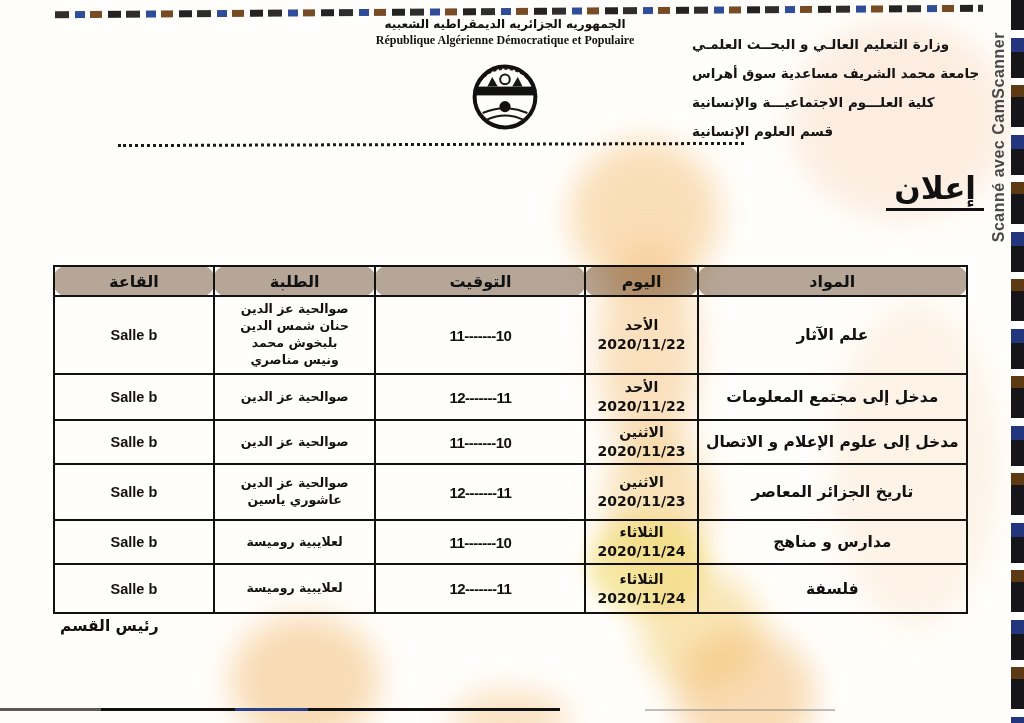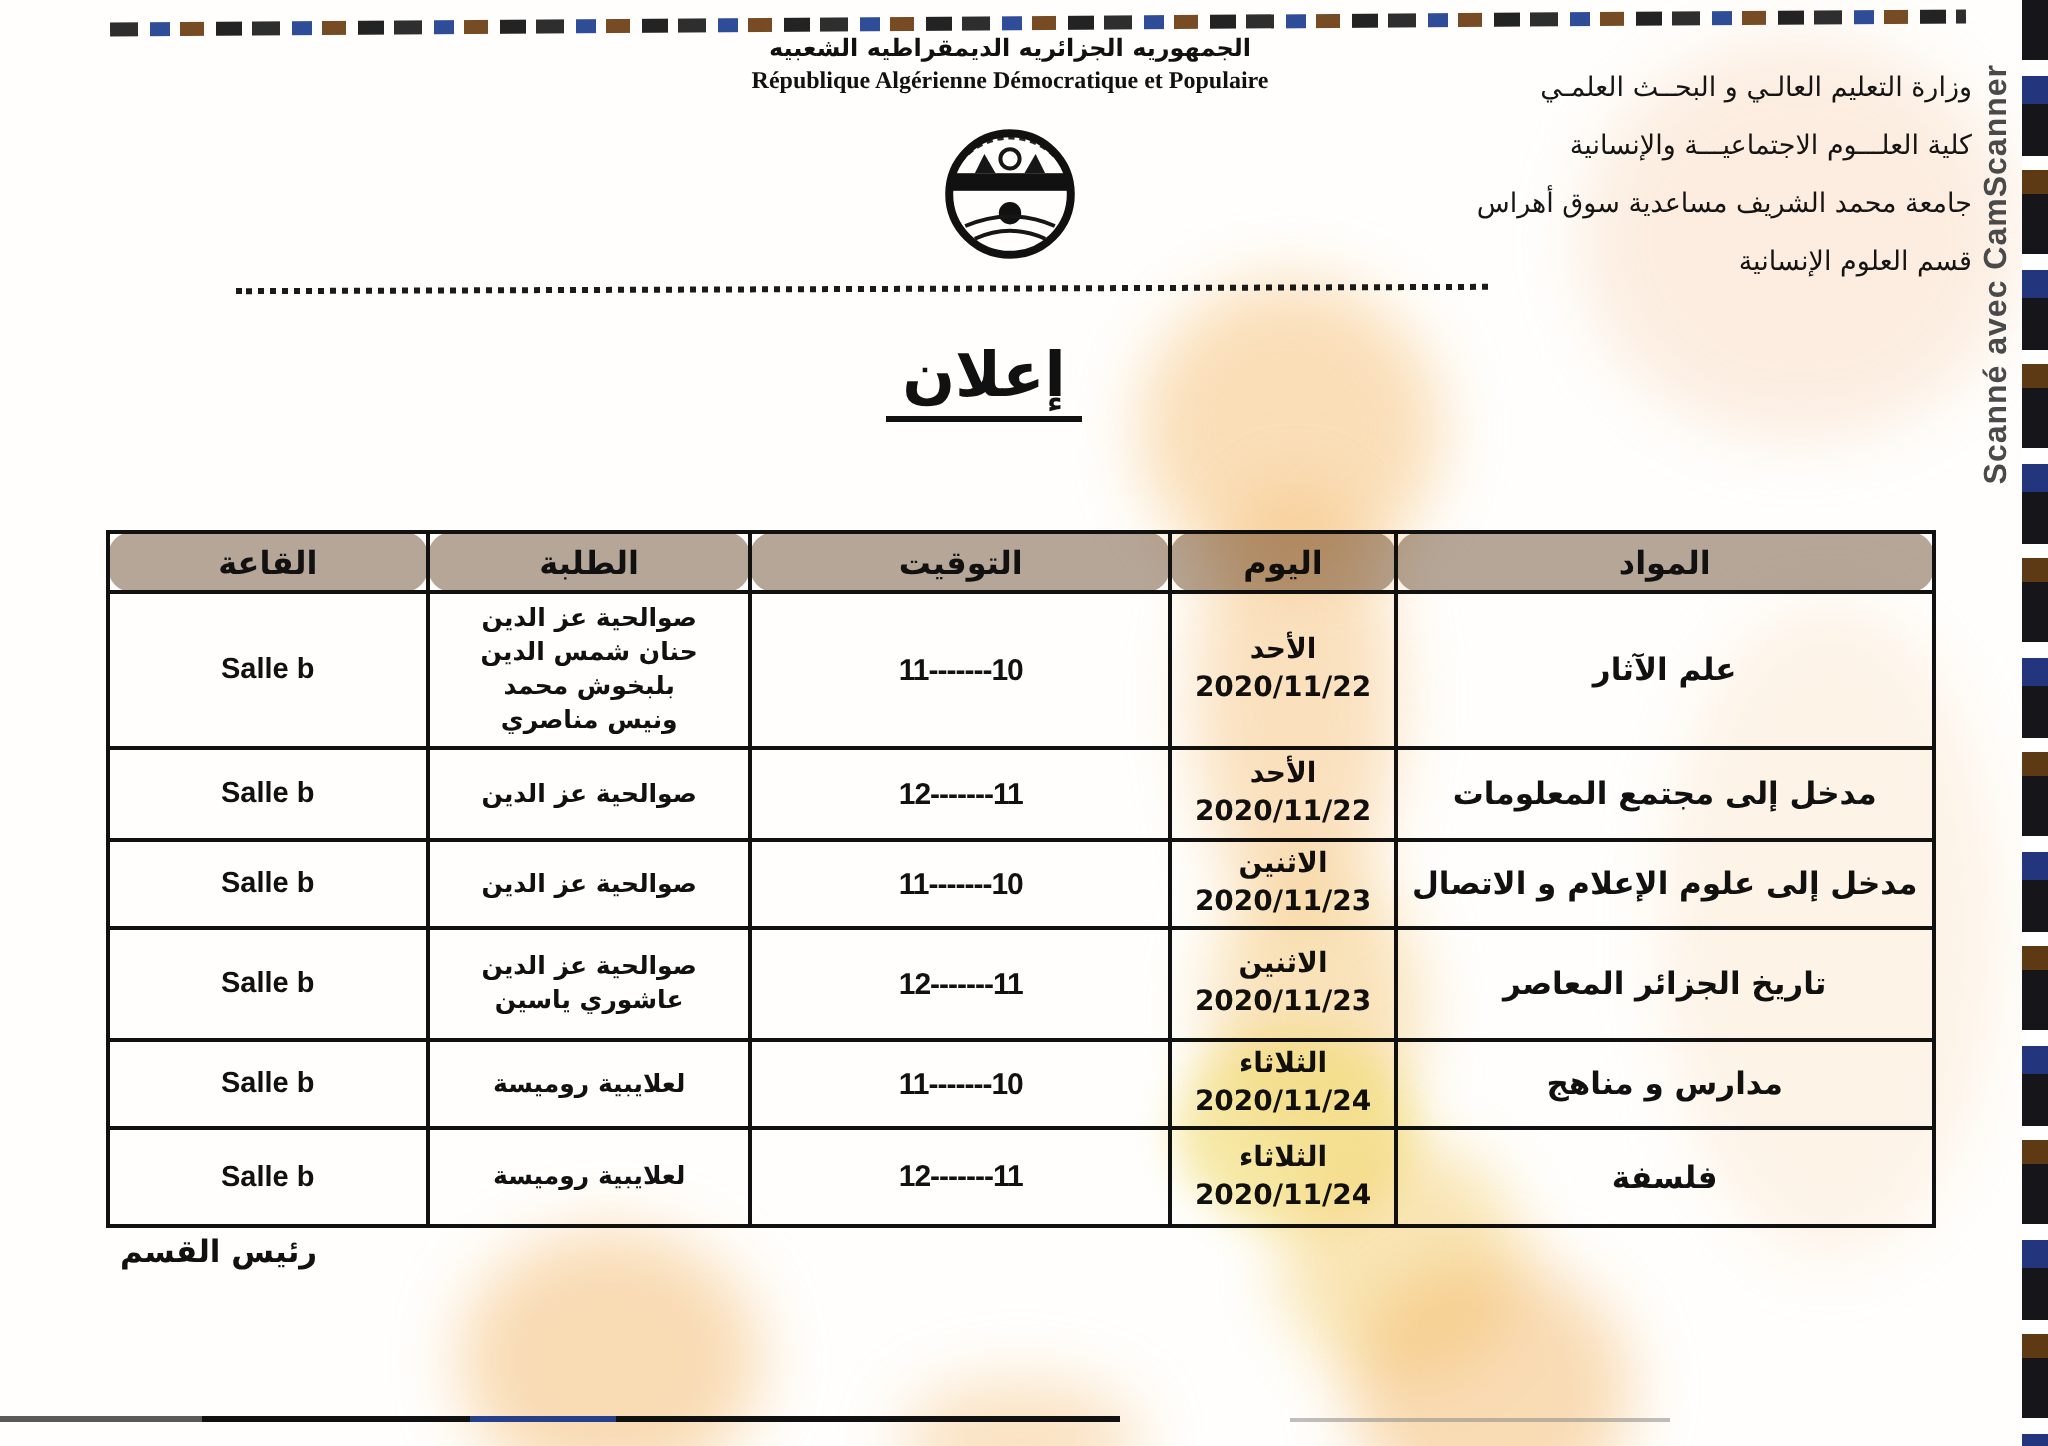--- a/index.html
+++ b/index.html
@@ -39,27 +39,27 @@
   .b9{left:830px;top:300px;width:170px;height:330px;background:rgba(248,205,160,.22);}
   .b10{left:450px;top:690px;width:120px;height:60px;background:rgba(243,185,110,.4);}
 
   
   .hdr-left{position:absolute;left:35px;top:38px;width:335px;
     font-family:"Liberation Serif",serif;font-weight:bold;font-size:11.5px;line-height:1.85;color:#151515;}
   .hdr-center{position:absolute;left:355px;top:17px;width:300px;text-align:center;}
   .hdr-center .ar{font-size:12px;font-weight:bold;}
   .hdr-center .fr{font-family:"Liberation Serif",serif;font-size:12px;font-weight:bold;margin-top:2px;}
   .logo{margin-top:4px;display:inline-block;}
-  .hdr-right{position:absolute;left:692px;top:30px;width:300px;direction:rtl;text-align:right;
-    font-size:13.5px;font-weight:normal;line-height:2.15;color:#151515;padding-right:6px;}
+  .hdr-right{position:absolute;left:692px;top:30px;width:300px;direction:rtl;text-align:left;
+    font-size:13.5px;font-weight:bold;line-height:2.15;color:#151515;padding-right:6px;}
   .dotted-sep{position:absolute;left:118px;top:143px;width:626px;height:0;
     border-top:3.5px dotted #1a1a1a;transform:rotate(-0.2deg);}
 
   
-  .title-wrap{position:absolute;left:0;right:40px;top:170px;text-align:center;}
+  .title-wrap{position:absolute;left:0;right:40px;top:170px;text-align:right;}
   .title-wrap span{display:inline-block;font-size:31px;font-weight:bold;
     border-bottom:3.5px solid #111;padding:0 8px 2px;}
   .intro{position:absolute;left:25px;right:32px;top:226px;direction:rtl;text-align:right;
     font-size:16px;font-weight:bold;white-space:nowrap;}
 
   
   table.exam{position:absolute;left:53px;top:265px;width:915px;direction:rtl;
     border-collapse:collapse;border:2.5px solid #111;background:transparent;}
   table.exam th,table.exam td{border:2px solid #111;text-align:center;vertical-align:middle;padding:1px 3px;}
   table.exam thead th{background:var(--header-bg);font-size:16px;font-weight:bold;height:30px;border-radius:12px;}
@@ -103,22 +103,22 @@
         <circle cx="50" cy="34" r="6" fill="none" stroke="#161616" stroke-width="2.5"></circle>
         <circle cx="50" cy="68" r="7" fill="#111"></circle>
         <path d="M 22 76 Q 50 64 78 76" fill="none" stroke="#161616" stroke-width="2.5"></path>
         <path d="M 28 84 Q 50 74 72 84" fill="none" stroke="#161616" stroke-width="2.5"></path>
       </svg>
     </span>
   </div>
 
   <div class="hdr-right">
     <div>وزارة التعليم العالـي و البحــث العلمـي</div>
+    <div>جامعة محمد الشريف مساعدية سوق أهراس</div>
     <div>كلية العلـــوم الاجتماعيـــة  والإنسانية</div>
-    <div>جامعة محمد الشريف مساعدية سوق أهراس</div>
     <div>قسم العلوم الإنسانية</div>
   </div>
 
   <div class="dotted-sep"></div>
 
   <div class="title-wrap">
     <span>إعلان</span>
   </div>
 
   <table class="exam">

